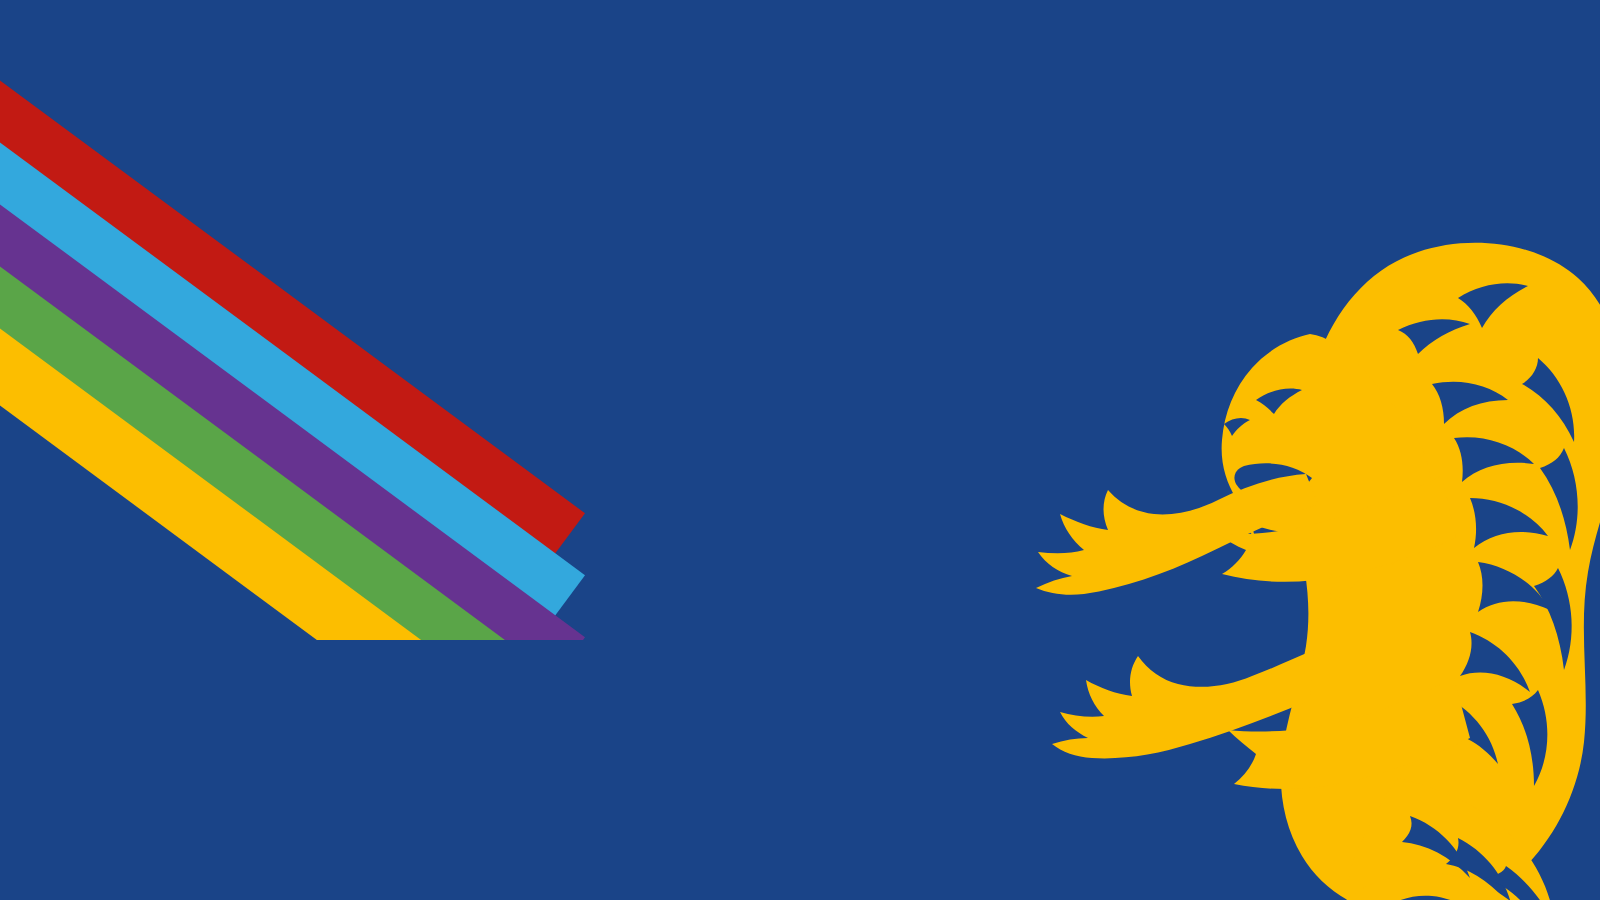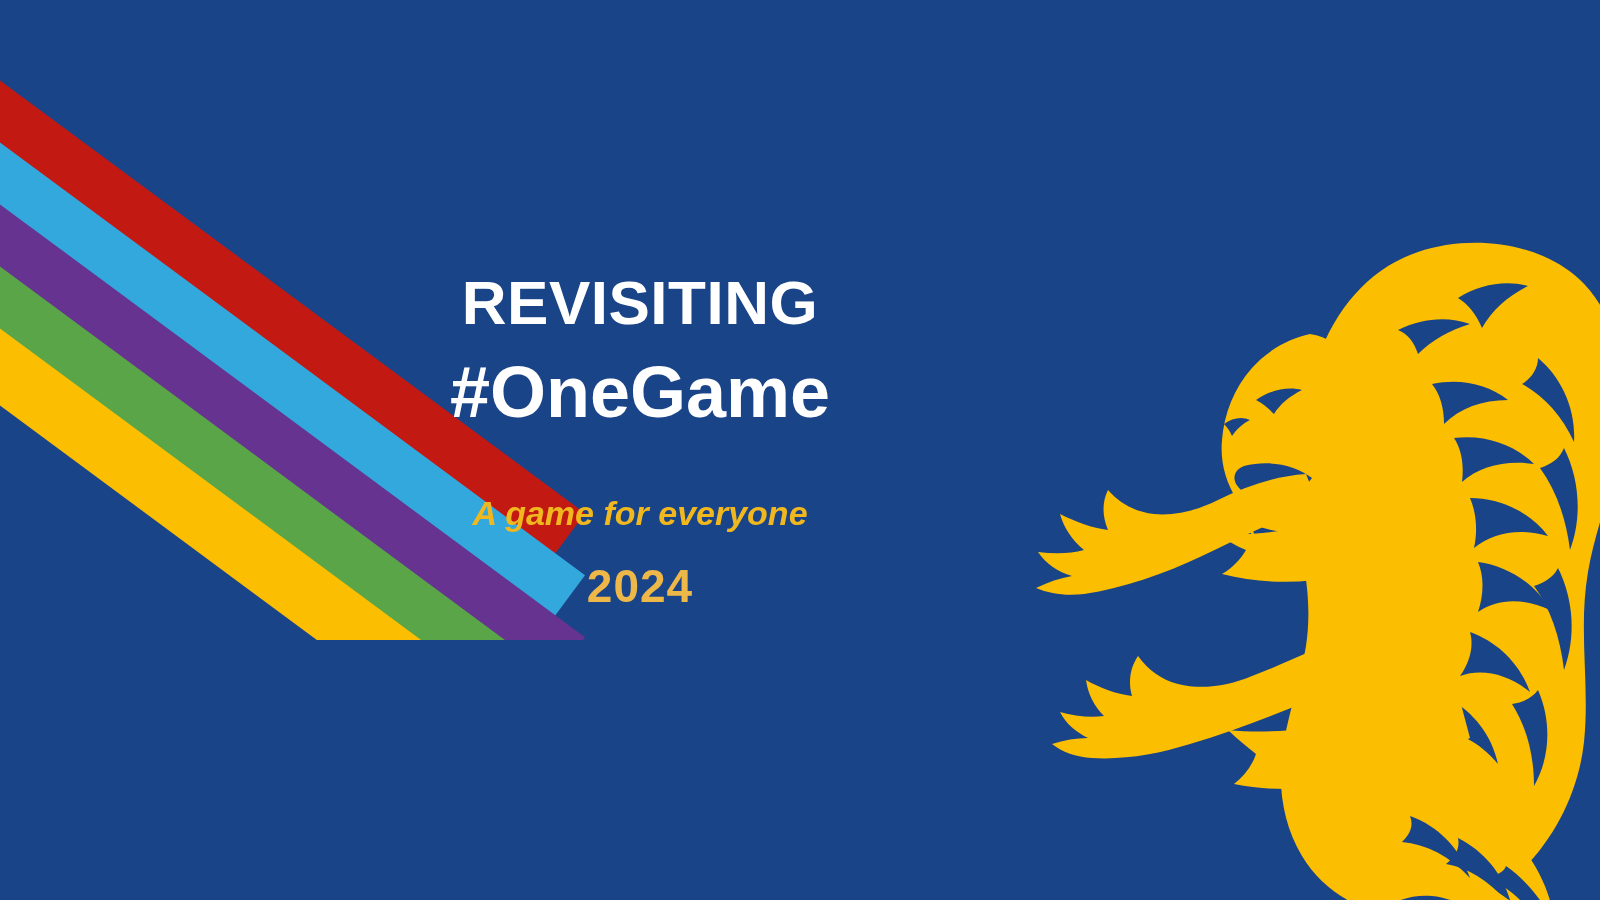--- a/index.html
+++ b/index.html
@@ -105,26 +105,20 @@
 <div class="slide" style="background: rgb(26, 68, 136);">
 
   <div class="ribbon">
     <div class="stripe s-red" style="top: -260px; background: rgb(194, 26, 19);"></div>
     <div class="stripe s-cyan" style="top: -198px; background: rgb(51, 168, 221);"></div>
     <div class="stripe s-purple" style="top: -136px; background: rgb(102, 51, 144);"></div>
     <div class="stripe s-green" style="top: -74px; background: rgb(90, 165, 72);"></div>
     <div class="stripe s-gold" style="top: -12px; background: rgb(252, 190, 0);"></div>
   </div>
 
-  <div class="text-block">
-    <div class="title-line-1">REVISITING</div>
-    <div class="title-line-2">#OneGame</div>
-    <div class="subtitle">A game for everyone</div>
-    <div class="year">2024</div>
-  </div>
 
   <div class="lion">
     <svg viewBox="0 0 600 680" xmlns="http://www.w3.org/2000/svg" aria-hidden="true">
       <g fill="#fcbe00">
 
         <path d="M300 120
                  C 318 70, 352 30, 400 14
                  C 452 -4, 520 4, 560 40
                  C 600 76, 612 140, 604 196
                  C 598 244, 578 286, 570 334

